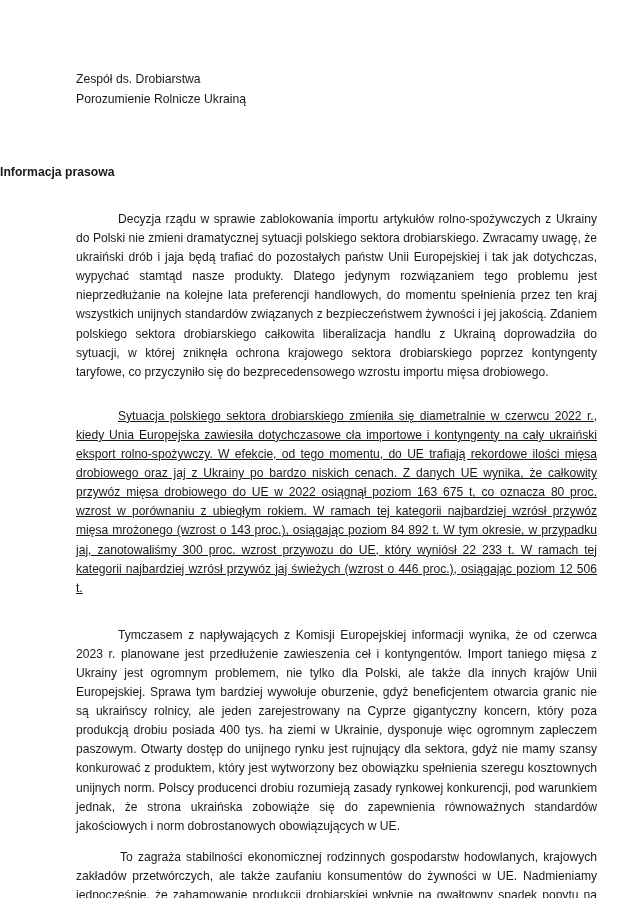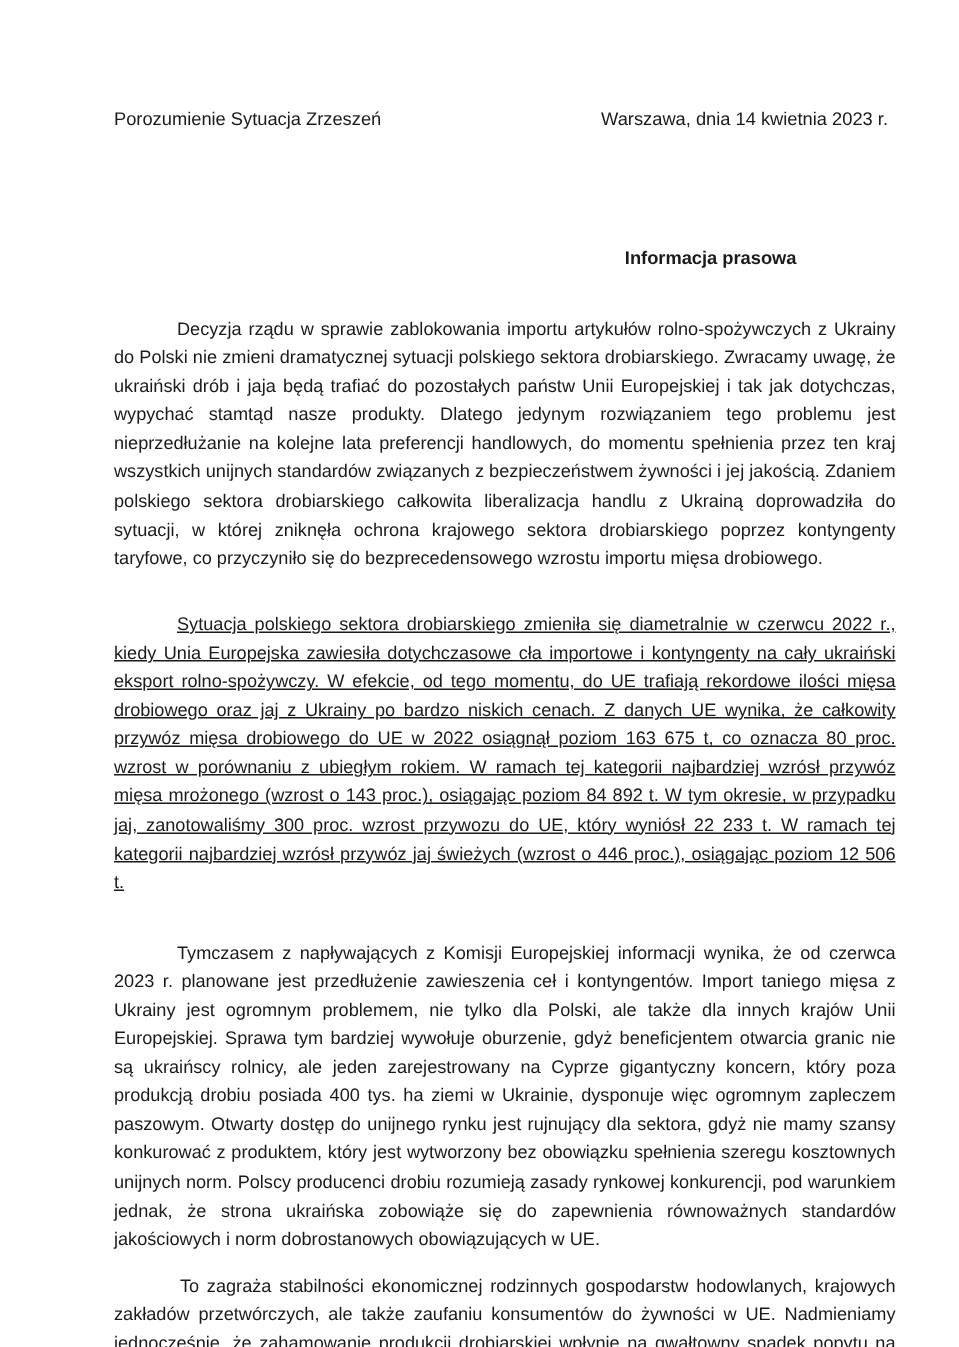--- a/index.html
+++ b/index.html
@@ -37,21 +37,21 @@
       top: 70px;
       font-size: 12.2px;
       line-height: 19.5px;
       white-space: nowrap;
     }
     .title {
       position: absolute;
       left: 0;
       width: 531px;
       top: 163px;
-      text-align: right;
+      text-align: left;
       font-weight: bold;
       font-size: 12.2px;
       line-height: 19px;
     }
     .body {
       position: absolute;
       left: 76px;
       top: 210px;
       width: 521px;
       font-size: 12.1px;
@@ -67,24 +67,24 @@
     .body p.p2 { margin-bottom: 11px; text-decoration: underline; }
     .body p.p3 { margin-bottom: 12px; margin-top: 28px; }
     .body p.p4 { margin-bottom: 11px; text-indent: 44px; }
   </style>
 </head>
 <body>
 
 <div class="page">
 
   <div class="sender">
-    <div>Porozumienie Sytuacja Zrzeszeń</div>
+    <div>Zespół ds. Drobiarstwa</div>
+    <div>Porozumienie Rolnicze Ukrainą</div>
   </div>
 
-  <div class="date">Warszawa, dnia 14 kwietnia 2023 r.</div>
 
   <div class="title">Informacja prasowa</div>
 
   <div class="body">
     <p class="p1">Decyzja rządu w sprawie zablokowania importu artykułów rolno-spożywczych z Ukrainy do Polski nie zmieni dramatycznej sytuacji polskiego sektora drobiarskiego. Zwracamy uwagę, że ukraiński drób i jaja będą trafiać do pozostałych państw Unii Europejskiej i tak jak dotychczas, wypychać stamtąd nasze produkty. Dlatego jedynym rozwiązaniem tego problemu jest nieprzedłużanie na kolejne lata preferencji handlowych, do momentu spełnienia przez ten kraj wszystkich unijnych standardów związanych z bezpieczeństwem żywności i jej jakością. Zdaniem polskiego sektora drobiarskiego całkowita liberalizacja handlu z Ukrainą doprowadziła do sytuacji, w której zniknęła ochrona krajowego sektora drobiarskiego poprzez kontyngenty taryfowe, co przyczyniło się do bezprecedensowego wzrostu importu mięsa drobiowego.</p>
     <p class="p2">Sytuacja polskiego sektora drobiarskiego zmieniła się diametralnie w czerwcu 2022 r., kiedy Unia Europejska zawiesiła dotychczasowe cła importowe i kontyngenty na cały ukraiński eksport rolno-spożywczy. W efekcie, od tego momentu, do UE trafiają rekordowe ilości mięsa drobiowego oraz jaj z Ukrainy po bardzo niskich cenach. Z danych UE wynika, że całkowity przywóz mięsa drobiowego do UE w 2022 osiągnął poziom 163 675 t, co oznacza 80 proc. wzrost w porównaniu z ubiegłym rokiem. W ramach tej kategorii najbardziej wzrósł przywóz mięsa mrożonego (wzrost o 143 proc.), osiągając poziom 84 892 t. W tym okresie, w przypadku jaj, zanotowaliśmy 300 proc. wzrost przywozu do UE, który wyniósł 22 233 t. W ramach tej kategorii najbardziej wzrósł przywóz jaj świeżych (wzrost o 446 proc.), osiągając poziom 12 506 t.</p>
     <p class="p3">Tymczasem z napływających z Komisji Europejskiej informacji wynika, że od czerwca 2023 r. planowane jest przedłużenie zawieszenia ceł i kontyngentów. Import taniego mięsa z Ukrainy jest ogromnym problemem, nie tylko dla Polski, ale także dla innych krajów Unii Europejskiej. Sprawa tym bardziej wywołuje oburzenie, gdyż beneficjentem otwarcia granic nie są ukraińscy rolnicy, ale jeden zarejestrowany na Cyprze gigantyczny koncern, który poza produkcją drobiu posiada 400 tys. ha ziemi w Ukrainie, dysponuje więc ogromnym zapleczem paszowym. Otwarty dostęp do unijnego rynku jest rujnujący dla sektora, gdyż nie mamy szansy konkurować z produktem, który jest wytworzony bez obowiązku spełnienia szeregu kosztownych unijnych norm. Polscy producenci drobiu rozumieją zasady rynkowej konkurencji, pod warunkiem jednak, że strona ukraińska zobowiąże się do zapewnienia równoważnych standardów jakościowych i norm dobrostanowych obowiązujących w UE.</p>
     <p class="p4">To zagraża stabilności ekonomicznej rodzinnych gospodarstw hodowlanych, krajowych zakładów przetwórczych, ale także zaufaniu konsumentów do żywności w UE. Nadmieniamy jednocześnie, że zahamowanie produkcji drobiarskiej wpłynie na gwałtowny spadek popytu na zboże – branża drobiarska jest jednym z największych odbiorców zbóż paszowych.</p>
 
   </div>

